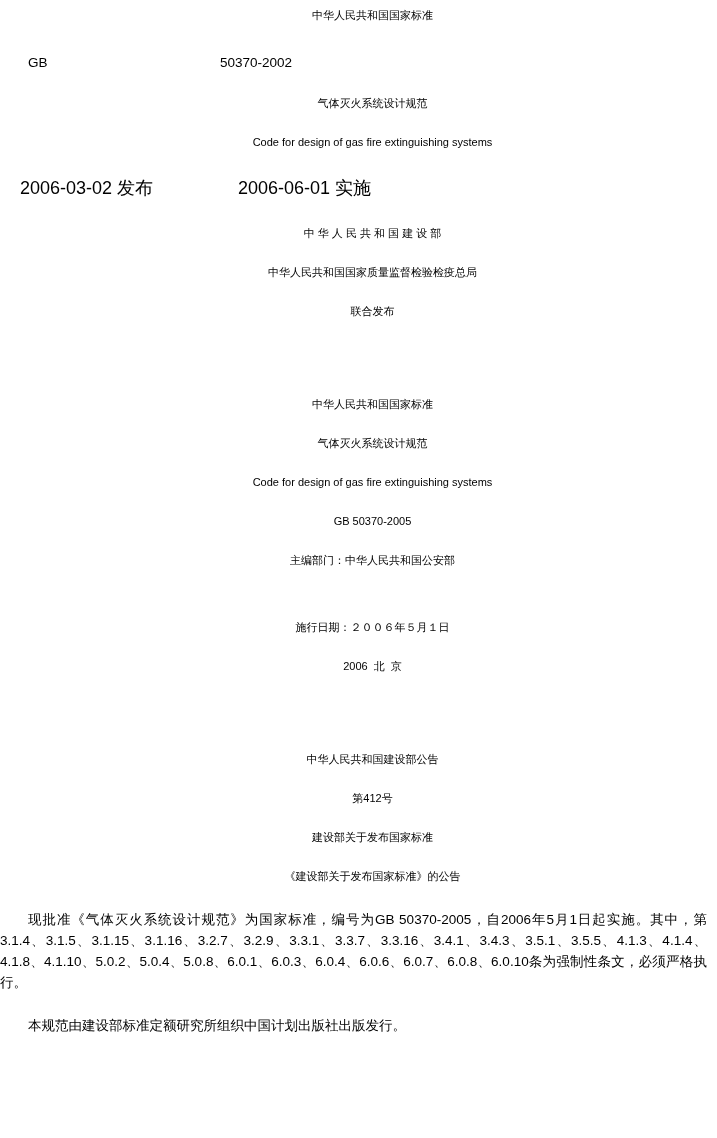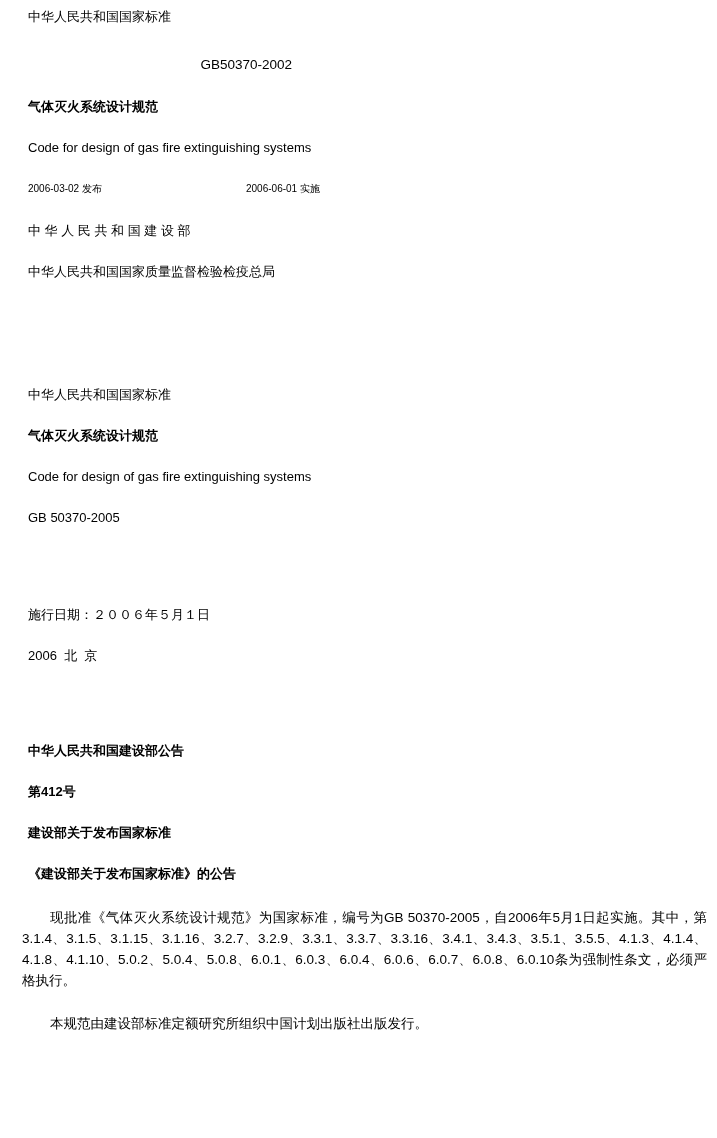--- a/index.html
+++ b/index.html
@@ -17,51 +17,52 @@
   .page {
     width: 717px;
     min-height: 1138px;
     box-sizing: border-box;
     padding: 0px 0px 0px 0px;
     position: relative;
   }
   
   .p {
     margin: 0 0 0 28px;
-    font-size: 13px;
+    font-size: 11px;
     line-height: 1.0;
     white-space: pre-wrap;
+    text-align: center;
   }
   .bold {
-    font-weight: bold;
+    font-weight: normal;
   }
   .indent {
     text-indent: 28px;
   }
   .s10 { height: 10px; }
   .s22 { height: 22px; }
   .s28 { height: 28px; }
   .s34 { height: 34px; }
   .s48 { height: 48px; }
   .gbline {
     display: flex;
     margin-left: 28px;
     font-size: 13.5px;
   }
-  .gbline .left { width: 192px; text-align: right; }
+  .gbline .left { width: 192px; }
   .dateline {
     display: flex;
-    margin-left: 28px;
-    font-size: 10px;
+    margin-left: 20px;
+    font-size: 18px;
     align-items: center;
   }
   .dateline .left { width: 218px; }
   .body-para {
     margin: 0 10px 0 0;
-    padding-left: 22px;
+    padding-left: 0;
     font-size: 13.5px;
     line-height: 1.55;
     text-align: justify;
     text-justify: inter-ideograph;
   }
 </style>
 </head>
 <body>
 
 <div class="page">
@@ -87,36 +88,38 @@
     <span>2006-06-01  实施</span>
   </div>
 
   <div class="s28"></div>
   <div class="p">中 华 人 民 共 和 国 建 设 部</div>
 
   <div class="s28"></div>
   <div class="p">中华人民共和国国家质量监督检验检疫总局</div>
 
   <div class="s28"></div>
+  <div class="p">联合发布</div>
 
   <div class="s48"></div>
   <div class="s34"></div>
 
   <div class="p">中华人民共和国国家标准</div>
 
   <div class="s28"></div>
   <div class="p bold">气体灭火系统设计规范</div>
 
   <div class="s28"></div>
   <div class="p">Code for design of gas fire extinguishing systems</div>
 
   <div class="s28"></div>
   <div class="p">GB 50370-2005</div>
 
   <div class="s28"></div>
+  <div class="p">主编部门：中华人民共和国公安部</div>
 
   <div class="s28"></div>
 
   <div class="s28"></div>
   <div class="p">施行日期：２００６年５月１日</div>
 
   <div class="s28"></div>
   <div class="p">2006  北  京</div>
 
   <div class="s48"></div>

